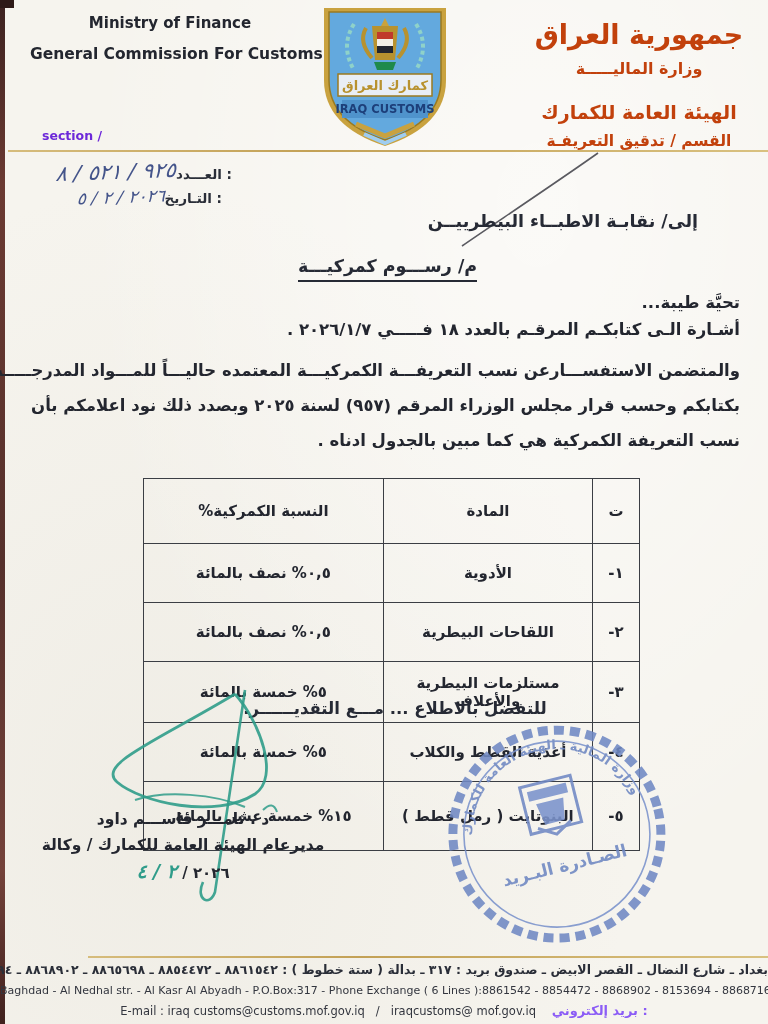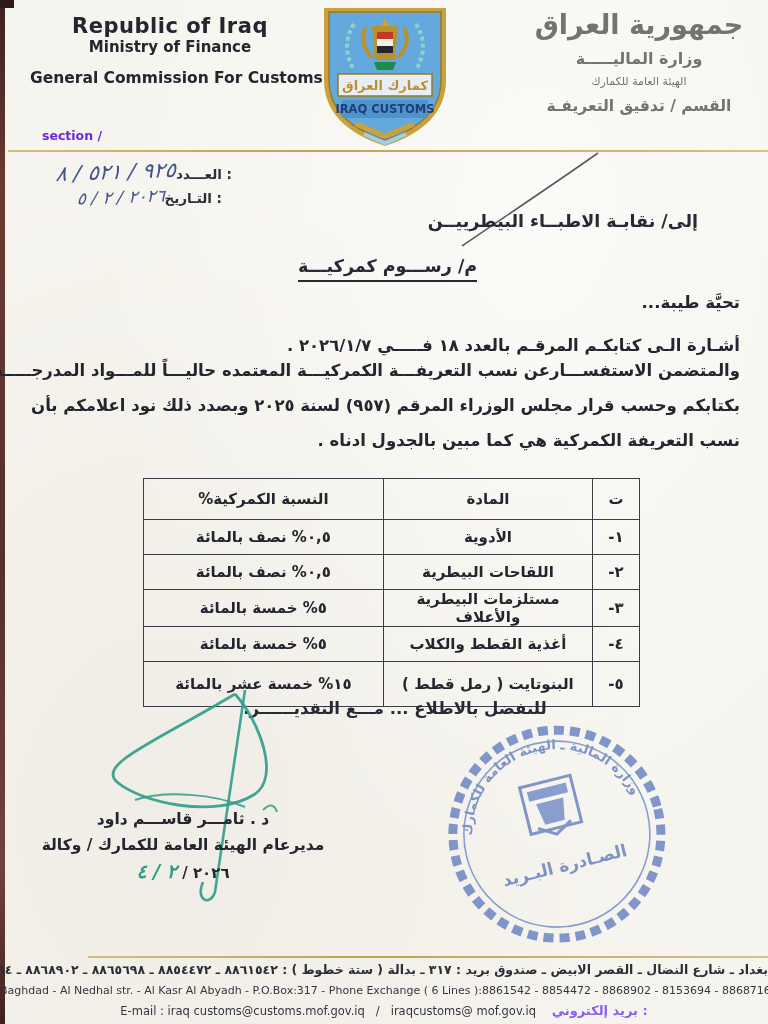--- a/index.html
+++ b/index.html
@@ -18,50 +18,50 @@
     background:linear-gradient(180deg,#3c2220,#6b3a32 18%,#55302b 55%,#74423a 85%,#40211e);}
   .scan-edge-top{left:0;top:0;width:14px;height:8px;background:#2e1a18;}
   .gold-rule{height:2px;background:linear-gradient(90deg,#d6bc7c,#c3a156 40%,#d9c180);}
 
   
   .hdr-en{left:30px;top:14px;width:280px;text-align:center;color:#23262f;}
   .hdr-en .l1{font-size:21px;font-weight:bold;letter-spacing:.5px;}
   .hdr-en .l2{font-size:15px;font-weight:bold;}
   .hdr-en .l3{font-size:15.5px;font-weight:bold;margin-top:13px;white-space:nowrap;}
   .section-lbl{left:42px;top:128px;font-size:12.5px;font-weight:bold;color:#6d28d9;}
-  .hdr-ar{right:14px;top:10px;width:230px;text-align:center;color:#737373;}
+  .hdr-ar{right:14px;top:20px;width:230px;text-align:center;color:#c2410c;}
   .hdr-ar .country{font-size:27px;font-weight:bold;letter-spacing:1px;line-height:1.1;}
   .hdr-ar .ministry{font-size:16px;font-weight:bold;margin-top:9px;}
-  .hdr-ar .commission{font-size:11px;font-weight:normal;margin-top:7px;}
+  .hdr-ar .commission{font-size:19px;font-weight:bold;margin-top:23px;}
   .hdr-ar .department{font-size:15.5px;font-weight:bold;margin-top:9px;}
 
   
   .ref-line{color:#2a2e38;font-size:13.5px;font-weight:bold;}
   .hand{font-family:"DejaVu Sans",sans-serif;color:#44548a;font-style:italic;
         letter-spacing:2px;font-weight:normal;}
   .hand-big{font-size:21px;display:inline-block;transform:skewX(-6deg) rotate(-2deg);}
 
   
   .to-line{right:70px;top:211px;font-size:17.5px;font-weight:bold;}
   .subject{left:298px;top:256px;font-size:17.5px;font-weight:bold;
            border-bottom:2px solid #262a35;padding-bottom:4px;}
   .body-line{right:28px;font-size:16.5px;font-weight:bold;color:#23262f;white-space:nowrap;}
   .greeting{top:293px;}
-  .bl1{top:336px;}
+  .bl1{top:320px;}
   .bl2{top:361px;letter-spacing:.2px;}
   .bl3{top:396px;}
   .bl4{top:431px;}
   .closing{left:240px;top:699px;width:310px;text-align:center;
            font-size:16.5px;font-weight:bold;}
 
   
   table.tariff{position:absolute;left:143px;top:478px;width:497px;
     border-collapse:collapse;direction:rtl;font-weight:bold;color:#23262f;}
   table.tariff th,table.tariff td{border:1.4px solid #3b3e44;text-align:center;
-    font-size:15px;padding:0 4px;}
+    font-size:15px;padding:12px 4px;}
   table.tariff th{height:40px;font-weight:bold;}
   table.tariff td{height:34px;}
   .col-t{width:40px;}
   .col-m{width:212px;}
   .col-p{width:245px;}
 
   
   .sig-block{left:38px;top:806px;width:290px;text-align:center;font-weight:bold;
              font-size:15.5px;color:#23262f;line-height:26px;}
   .sig-date{direction:ltr;font-size:15px;letter-spacing:1px;}
@@ -77,21 +77,20 @@
   .footer-mail .lbl-ar{font-weight:bold;font-size:13px;color:#8b5cf6;margin-left:12px;}
   svg{display:block;}
 </style>
 </head>
 <body>
 
 <div class="abs scan-edge-left"></div>
 <div class="abs scan-edge-top"></div>
 
 <div class="abs hdr-en">
-  <div class="l1">Republic of Iraq</div>
   <div class="l2">Ministry of Finance</div>
   <div class="l3">General Commission For Customs</div>
 </div>
 <div class="abs section-lbl">section /</div>
 
 <div class="abs" style="left:316px;top:2px;">
   <svg width="138" height="150" viewBox="0 0 138 150">
     <path d="M8 6 h122 v72 q0 46 -61 66 q-61 -20 -61 -66 Z" fill="#c9a23f"></path>
     <path d="M13 10 h112 v68 q0 42 -56 60 q-56 -18 -56 -60 Z" fill="#63a9de" stroke="#9a7a20" stroke-width="1.5"></path>
     <path d="M38 22 q-14 22 0 46" fill="none" stroke="#8fd2c9" stroke-width="4" stroke-dasharray="4 3"></path>

